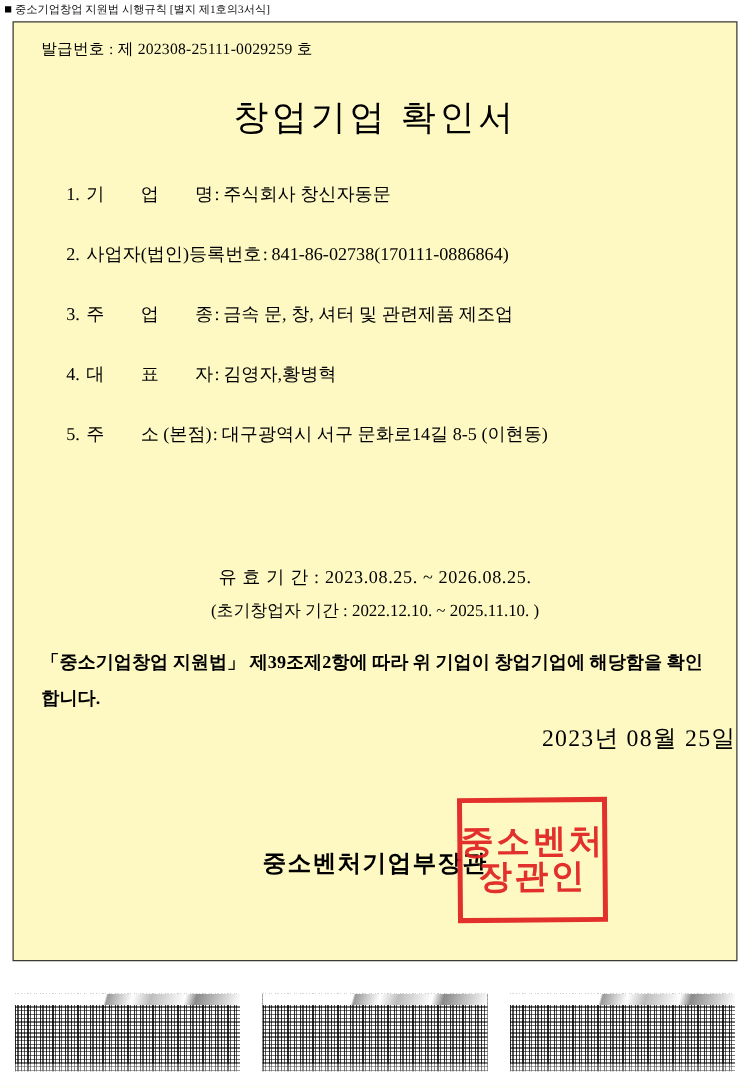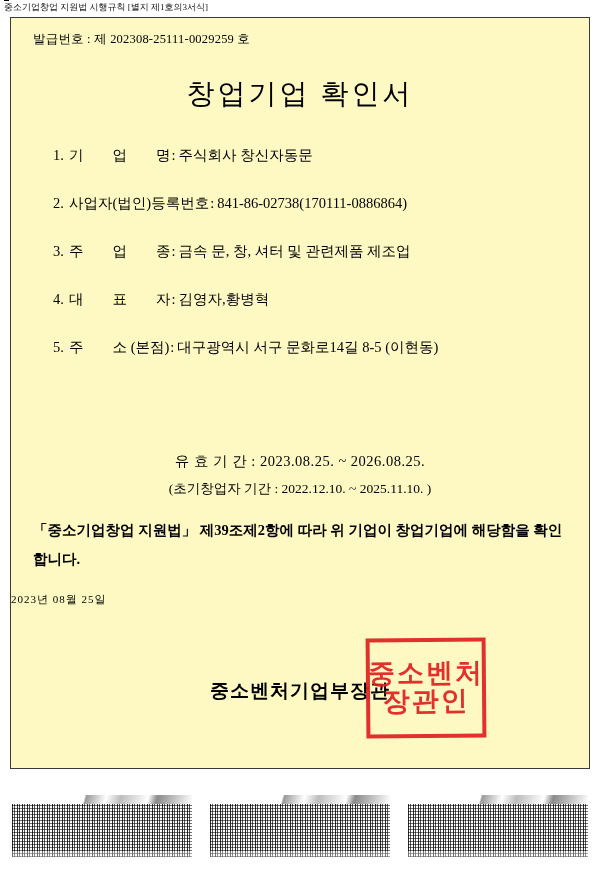--- a/index.html
+++ b/index.html
@@ -17,27 +17,26 @@
   }
 
   
   .doc-header {
     position: absolute;
     top: 0;
     left: 0;
     width: 537px;
     height: 14px;
     display: flex;
-    align-items: flex-start;
+    align-items: center;
     font-size: 9px;
     font-family: "Liberation Serif", serif;
     color: #111;
     padding-left: 4px;
     box-sizing: border-box;
-    flex-direction: column;
   }
   .hdr-marker {
     width: 5px;
     height: 5px;
     background: #000;
     display: inline-block;
     margin-right: 3px;
   }
 
   
@@ -131,25 +130,25 @@
     left: 22px;
     width: 536px;
     font-size: 14.5px;
     line-height: 29px;
     font-weight: bold;
   }
 
   
   .date-line {
     position: absolute;
-    top: 574px;
-    left: 0;
-    width: 100%;
-    text-align: left;
-    font-size: 11px;
+    top: 560px;
+    left: 0;
+    width: 100%;
+    text-align: right;
+    font-size: 19px;
     letter-spacing: 1px;
   }
 
   
   .signer {
     position: absolute;
     top: 660px;
     left: 0;
     width: 100%;
     text-align: center;

